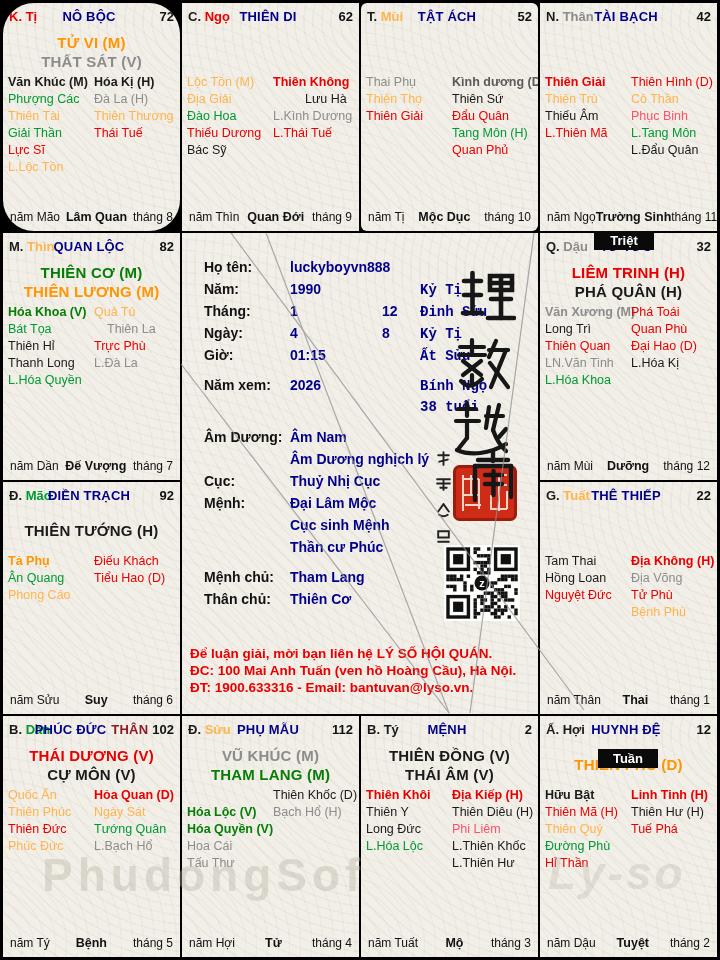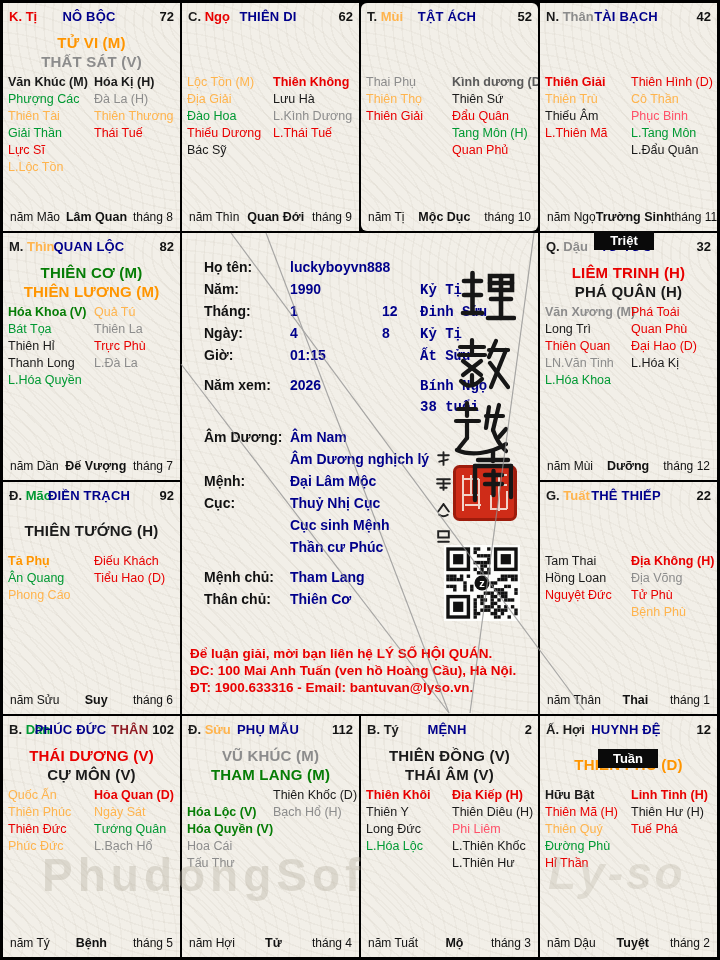--- a/index.html
+++ b/index.html
@@ -100,26 +100,26 @@
           </div>
           <div class="irow gap">
             <span class="ilabel">Âm Dương:</span>
             <span class="iv1 span">Âm Nam</span>
           </div>
           <div class="irow">
             <span class="ilabel"></span>
             <span class="iv1 span">Âm Dương nghịch lý</span>
           </div>
           <div class="irow">
+            <span class="ilabel">Cục:</span>
+            <span class="iv1 span">Thuỷ Nhị Cục</span>
+          </div>
+          <div class="irow">
             <span class="ilabel">Mệnh:</span>
             <span class="iv1 span">Đại Lâm Mộc</span>
-          </div>
-          <div class="irow">
-            <span class="ilabel">Cục:</span>
-            <span class="iv1 span">Thuỷ Nhị Cục</span>
           </div>
           <div class="irow">
             <span class="ilabel"></span>
             <span class="iv1 span">Cục sinh Mệnh</span>
           </div>
           <div class="irow">
             <span class="ilabel"></span>
             <span class="iv1 span">Thần cư Phúc</span>
           </div>
           <div class="irow gap">
@@ -360,21 +360,21 @@
           <circle cx="37.99999999999999" cy="37.99999999999999" r="7.5" fill="#111"></circle>
           <text x="37.99999999999999" y="41.99999999999999" text-anchor="middle" fill="#fff" font-family="Liberation Sans, DejaVu Sans, sans-serif" font-size="11" font-weight="bold">z</text>
         </svg>
 
       <div id="contact">
           <div>Để luận giải, mời bạn liên hệ LÝ SỐ HỘI QUÁN.</div>
           <div>ĐC: 100 Mai Anh Tuấn (ven hồ Hoàng Cầu), Hà Nội.</div>
           <div>ĐT: 1900.633316 - Email: bantuvan@lyso.vn.</div>
         </div>
     </div>
-  <div class="cell" style="grid-area: 1 / 1;">
+  <div class="cell" style="grid-area: 1 / 1; border-radius: 31px;">
     <div class="cell-head">
       <span class="sb"><span class="st" style="color: rgb(232, 0, 0);">K.</span> <span class="br" style="color: rgb(232, 0, 0);">Tị</span></span>
       <span class="pname"><span class="pn">NÔ BỘC</span><span class="psuf"></span></span>
       <span class="pnum">72</span>
     </div>
     <div class="mains">
           <div class="main-star" style="color: rgb(255, 149, 0);">TỬ VI (M)</div>
           <div class="main-star" style="color: rgb(140, 140, 140);">THẤT SÁT (V)</div>
         </div>
     <div class="cols">
@@ -409,21 +409,21 @@
     <div class="cols">
       <div class="colL">
             <div class="star" style="color: rgb(255, 180, 77);">Lộc Tồn (M)</div>
             <div class="star" style="color: rgb(255, 180, 77);">Địa Giải</div>
             <div class="star" style="color: rgb(0, 153, 51);">Đào Hoa</div>
             <div class="star" style="color: rgb(232, 0, 0);">Thiếu Dương</div>
             <div class="star" style="color: rgb(26, 26, 26);">Bác Sỹ</div>
           </div>
       <div class="colR">
             <div class="star b" style="color: rgb(232, 0, 0);">Thiên Không</div>
-            <div class="star" style="color: rgb(26, 26, 26);">Lưu Hà</div>
+            <div class="star" style="color: rgb(26, 26, 26); margin-left: 32px;">Lưu Hà</div>
             <div class="star" style="color: rgb(140, 140, 140);">L.Kình Dương</div>
             <div class="star" style="color: rgb(232, 0, 0);">L.Thái Tuế</div>
           </div>
     </div>
     <div class="cell-foot">
       <span class="fy">năm Thìn</span>
       <span class="fs">Quan Đới</span>
       <span class="fm">tháng 9</span>
     </div>
   </div>
@@ -495,21 +495,21 @@
     <div class="cols">
       <div class="colL">
             <div class="star b" style="color: rgb(6, 125, 6);">Hóa Khoa (V)</div>
             <div class="star" style="color: rgb(0, 153, 51);">Bát Tọa</div>
             <div class="star" style="color: rgb(26, 26, 26);">Thiên Hỉ</div>
             <div class="star" style="color: rgb(26, 26, 26);">Thanh Long</div>
             <div class="star" style="color: rgb(0, 153, 51);">L.Hóa Quyền</div>
           </div>
       <div class="colR">
             <div class="star" style="color: rgb(255, 180, 77);">Quả Tú</div>
-            <div class="star" style="color: rgb(140, 140, 140);">Thiên La</div>
+            <div class="star" style="color: rgb(140, 140, 140); margin-left: 13px;">Thiên La</div>
             <div class="star" style="color: rgb(232, 0, 0);">Trực Phù</div>
             <div class="star" style="color: rgb(140, 140, 140);">L.Đà La</div>
           </div>
     </div>
     <div class="cell-foot">
       <span class="fy">năm Dần</span>
       <span class="fs">Đế Vượng</span>
       <span class="fm">tháng 7</span>
     </div>
   </div>

